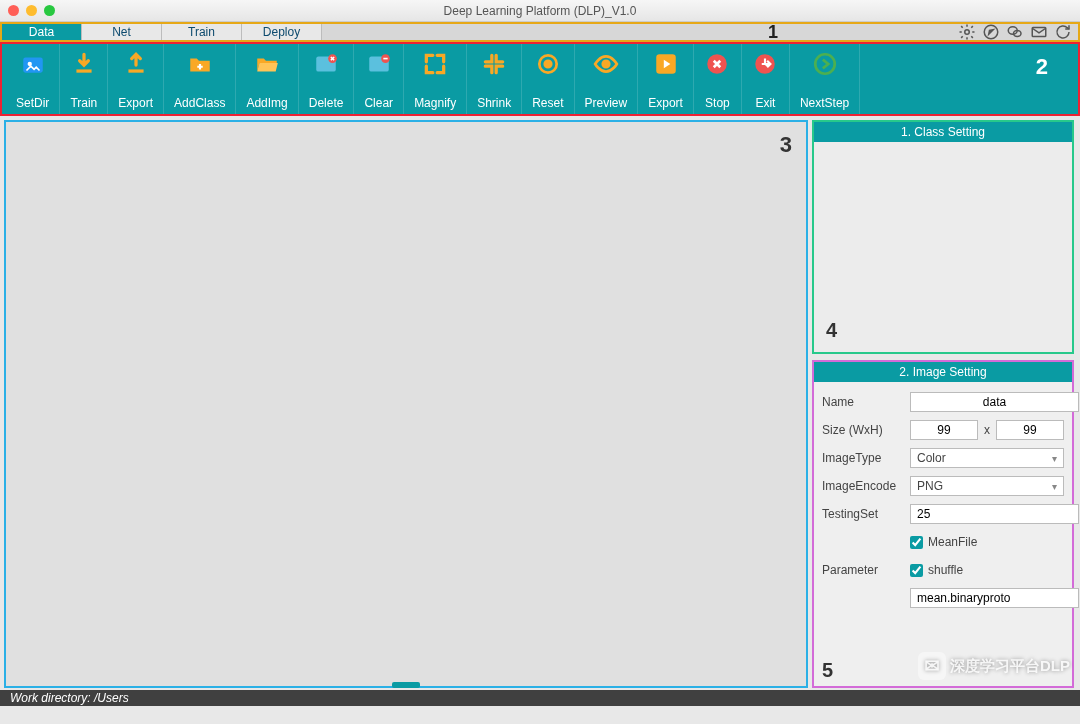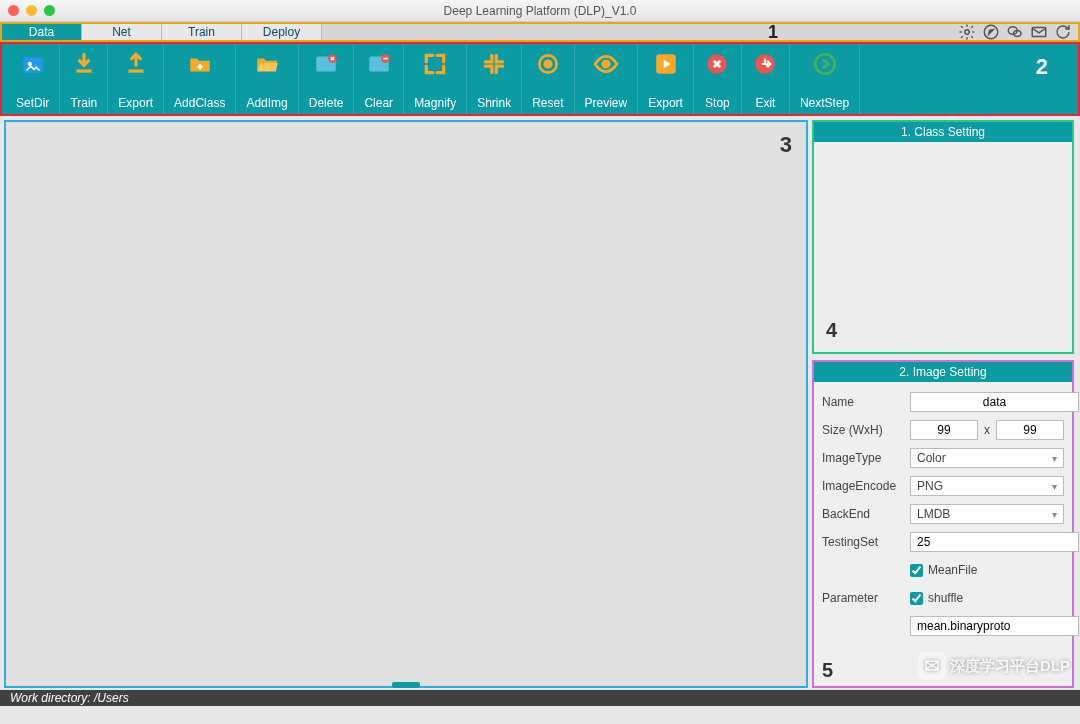--- a/index.html
+++ b/index.html
@@ -258,26 +258,20 @@
             </div>
         </div>
 
         <div class="frow">
           <div class="flabel">ImageEncode</div>
           <div class="sel">
               <span>PNG</span>
             </div>
         </div>
 
-        <div class="frow">
-          <div class="flabel">BackEnd</div>
-          <div class="sel">
-              <span>LMDB</span>
-            </div>
-        </div>
 
         <div class="frow">
           <div class="flabel">TestingSet</div>
           <input type="text" style="text-align: left;" value="25">
 
         </div>
 
         <div class="frow">
           <div class="flabel"></div>
           <label class="chk">

